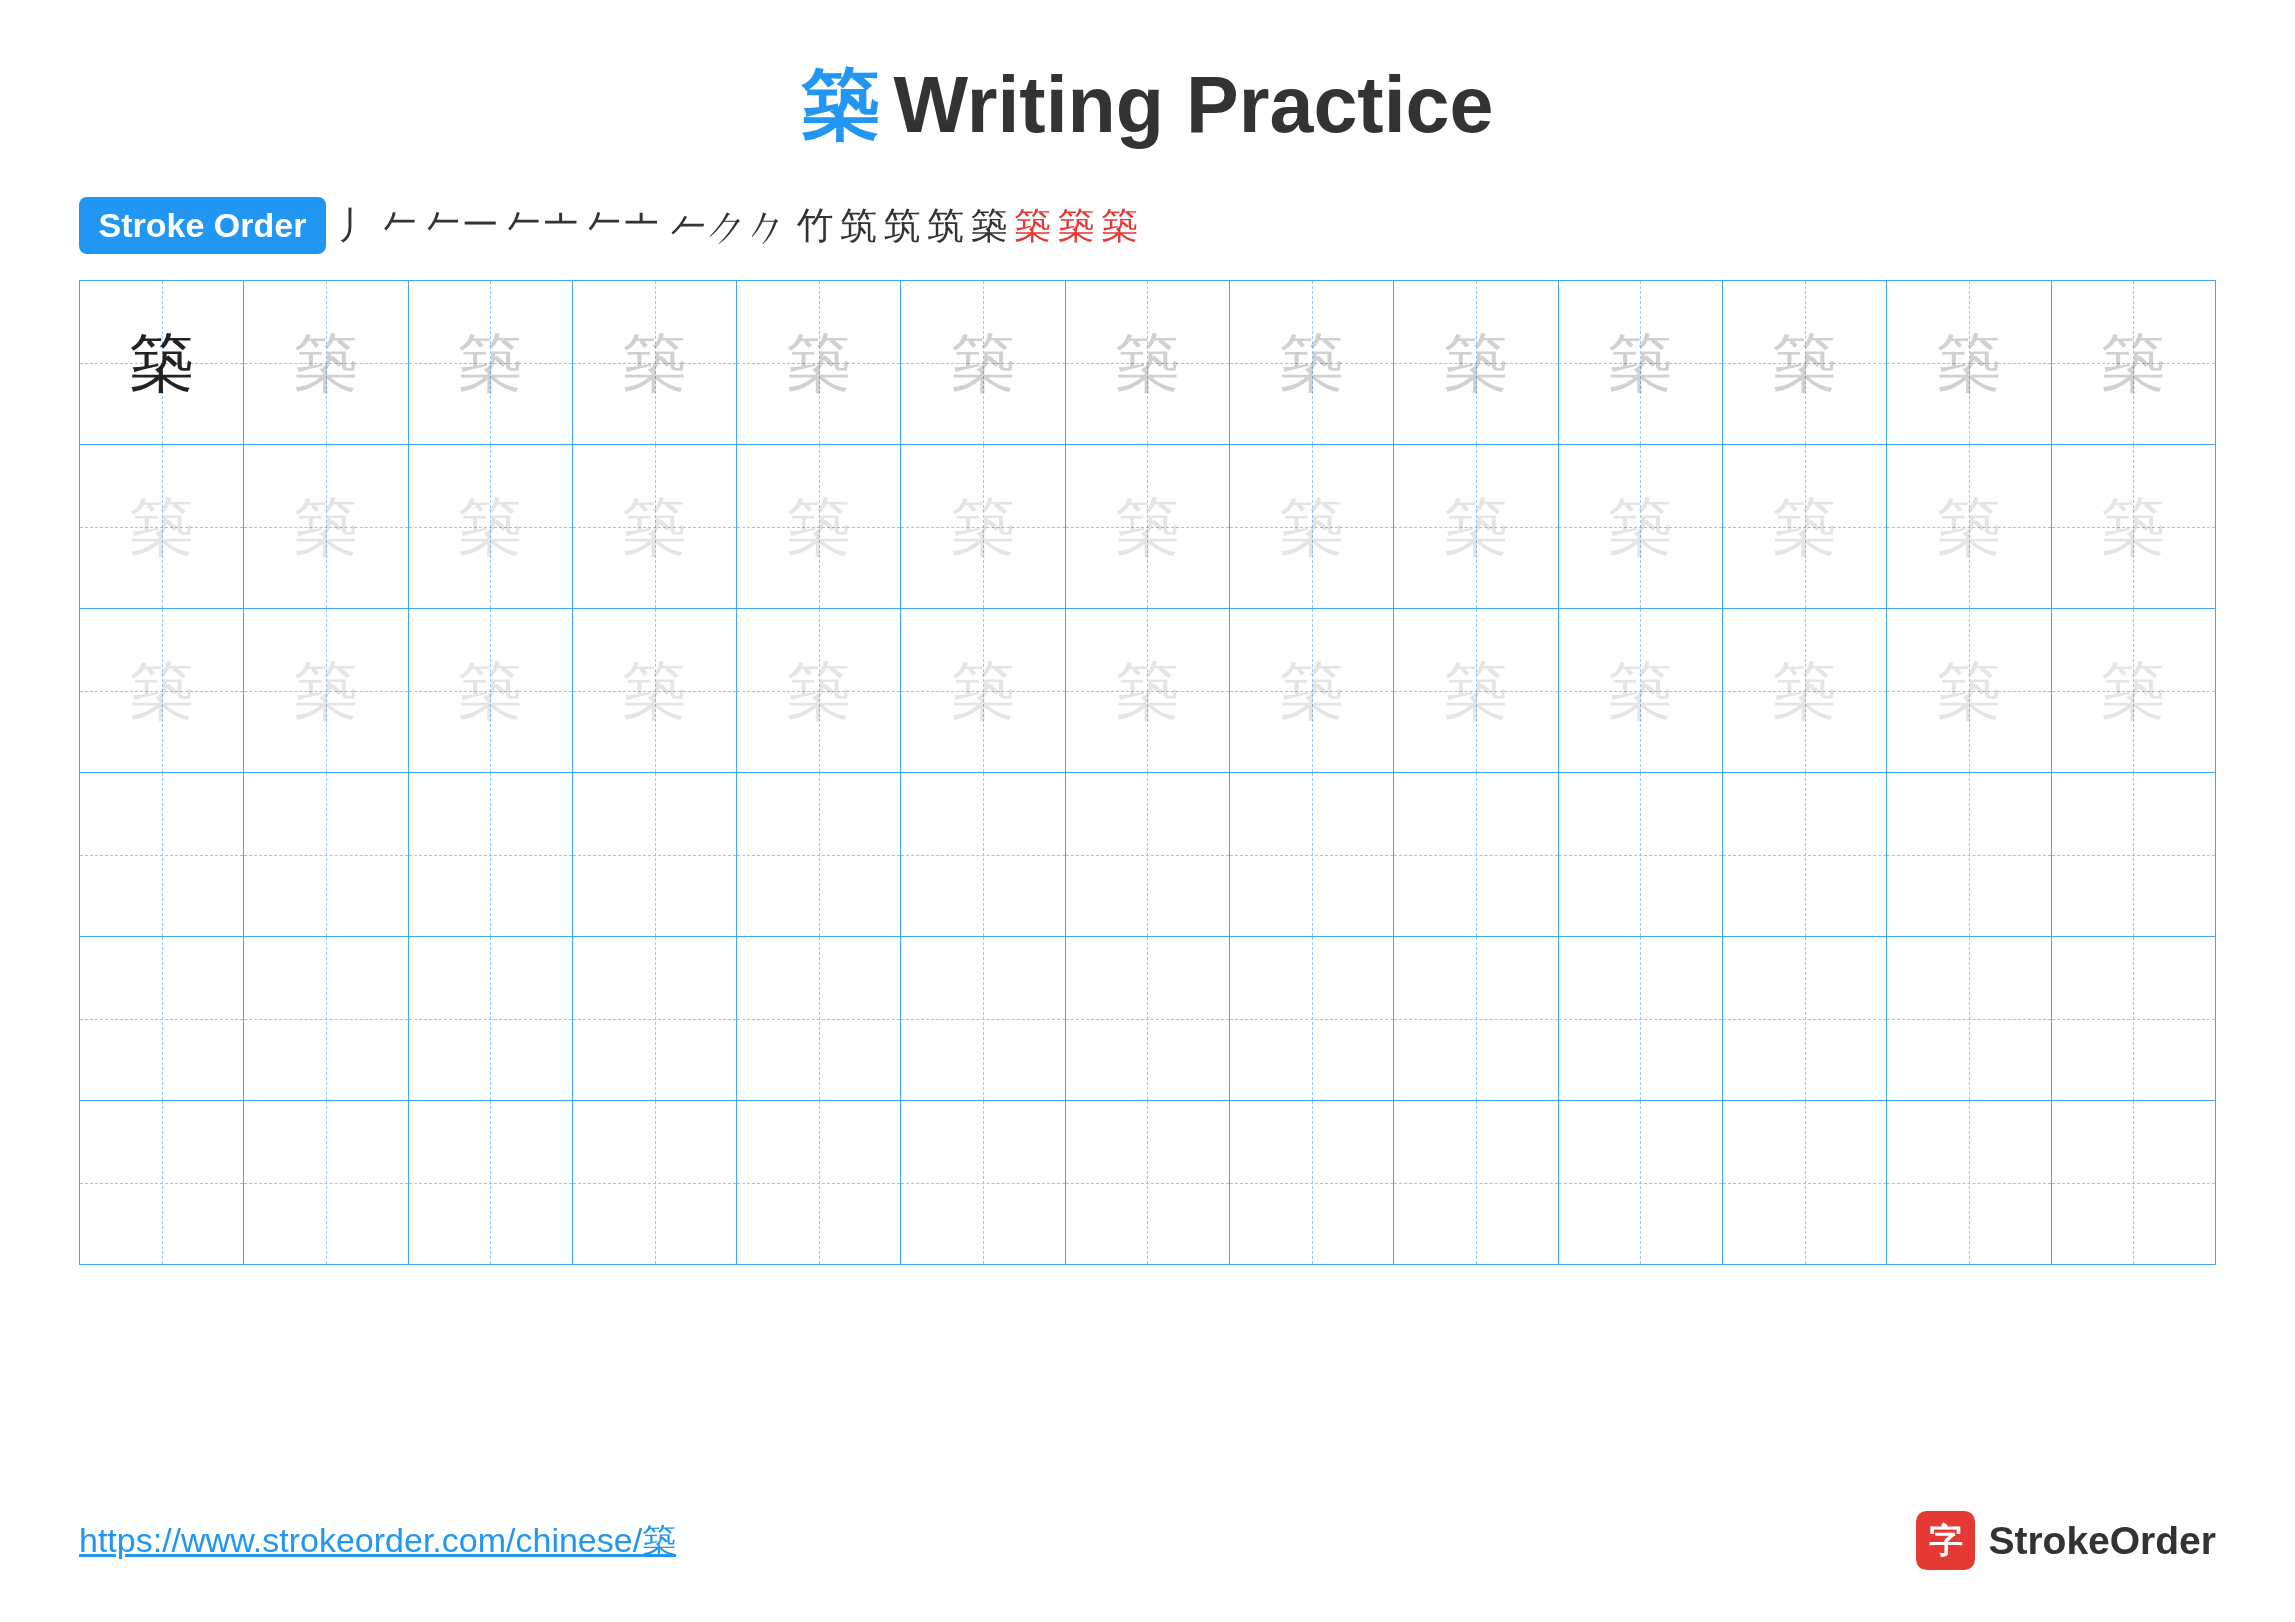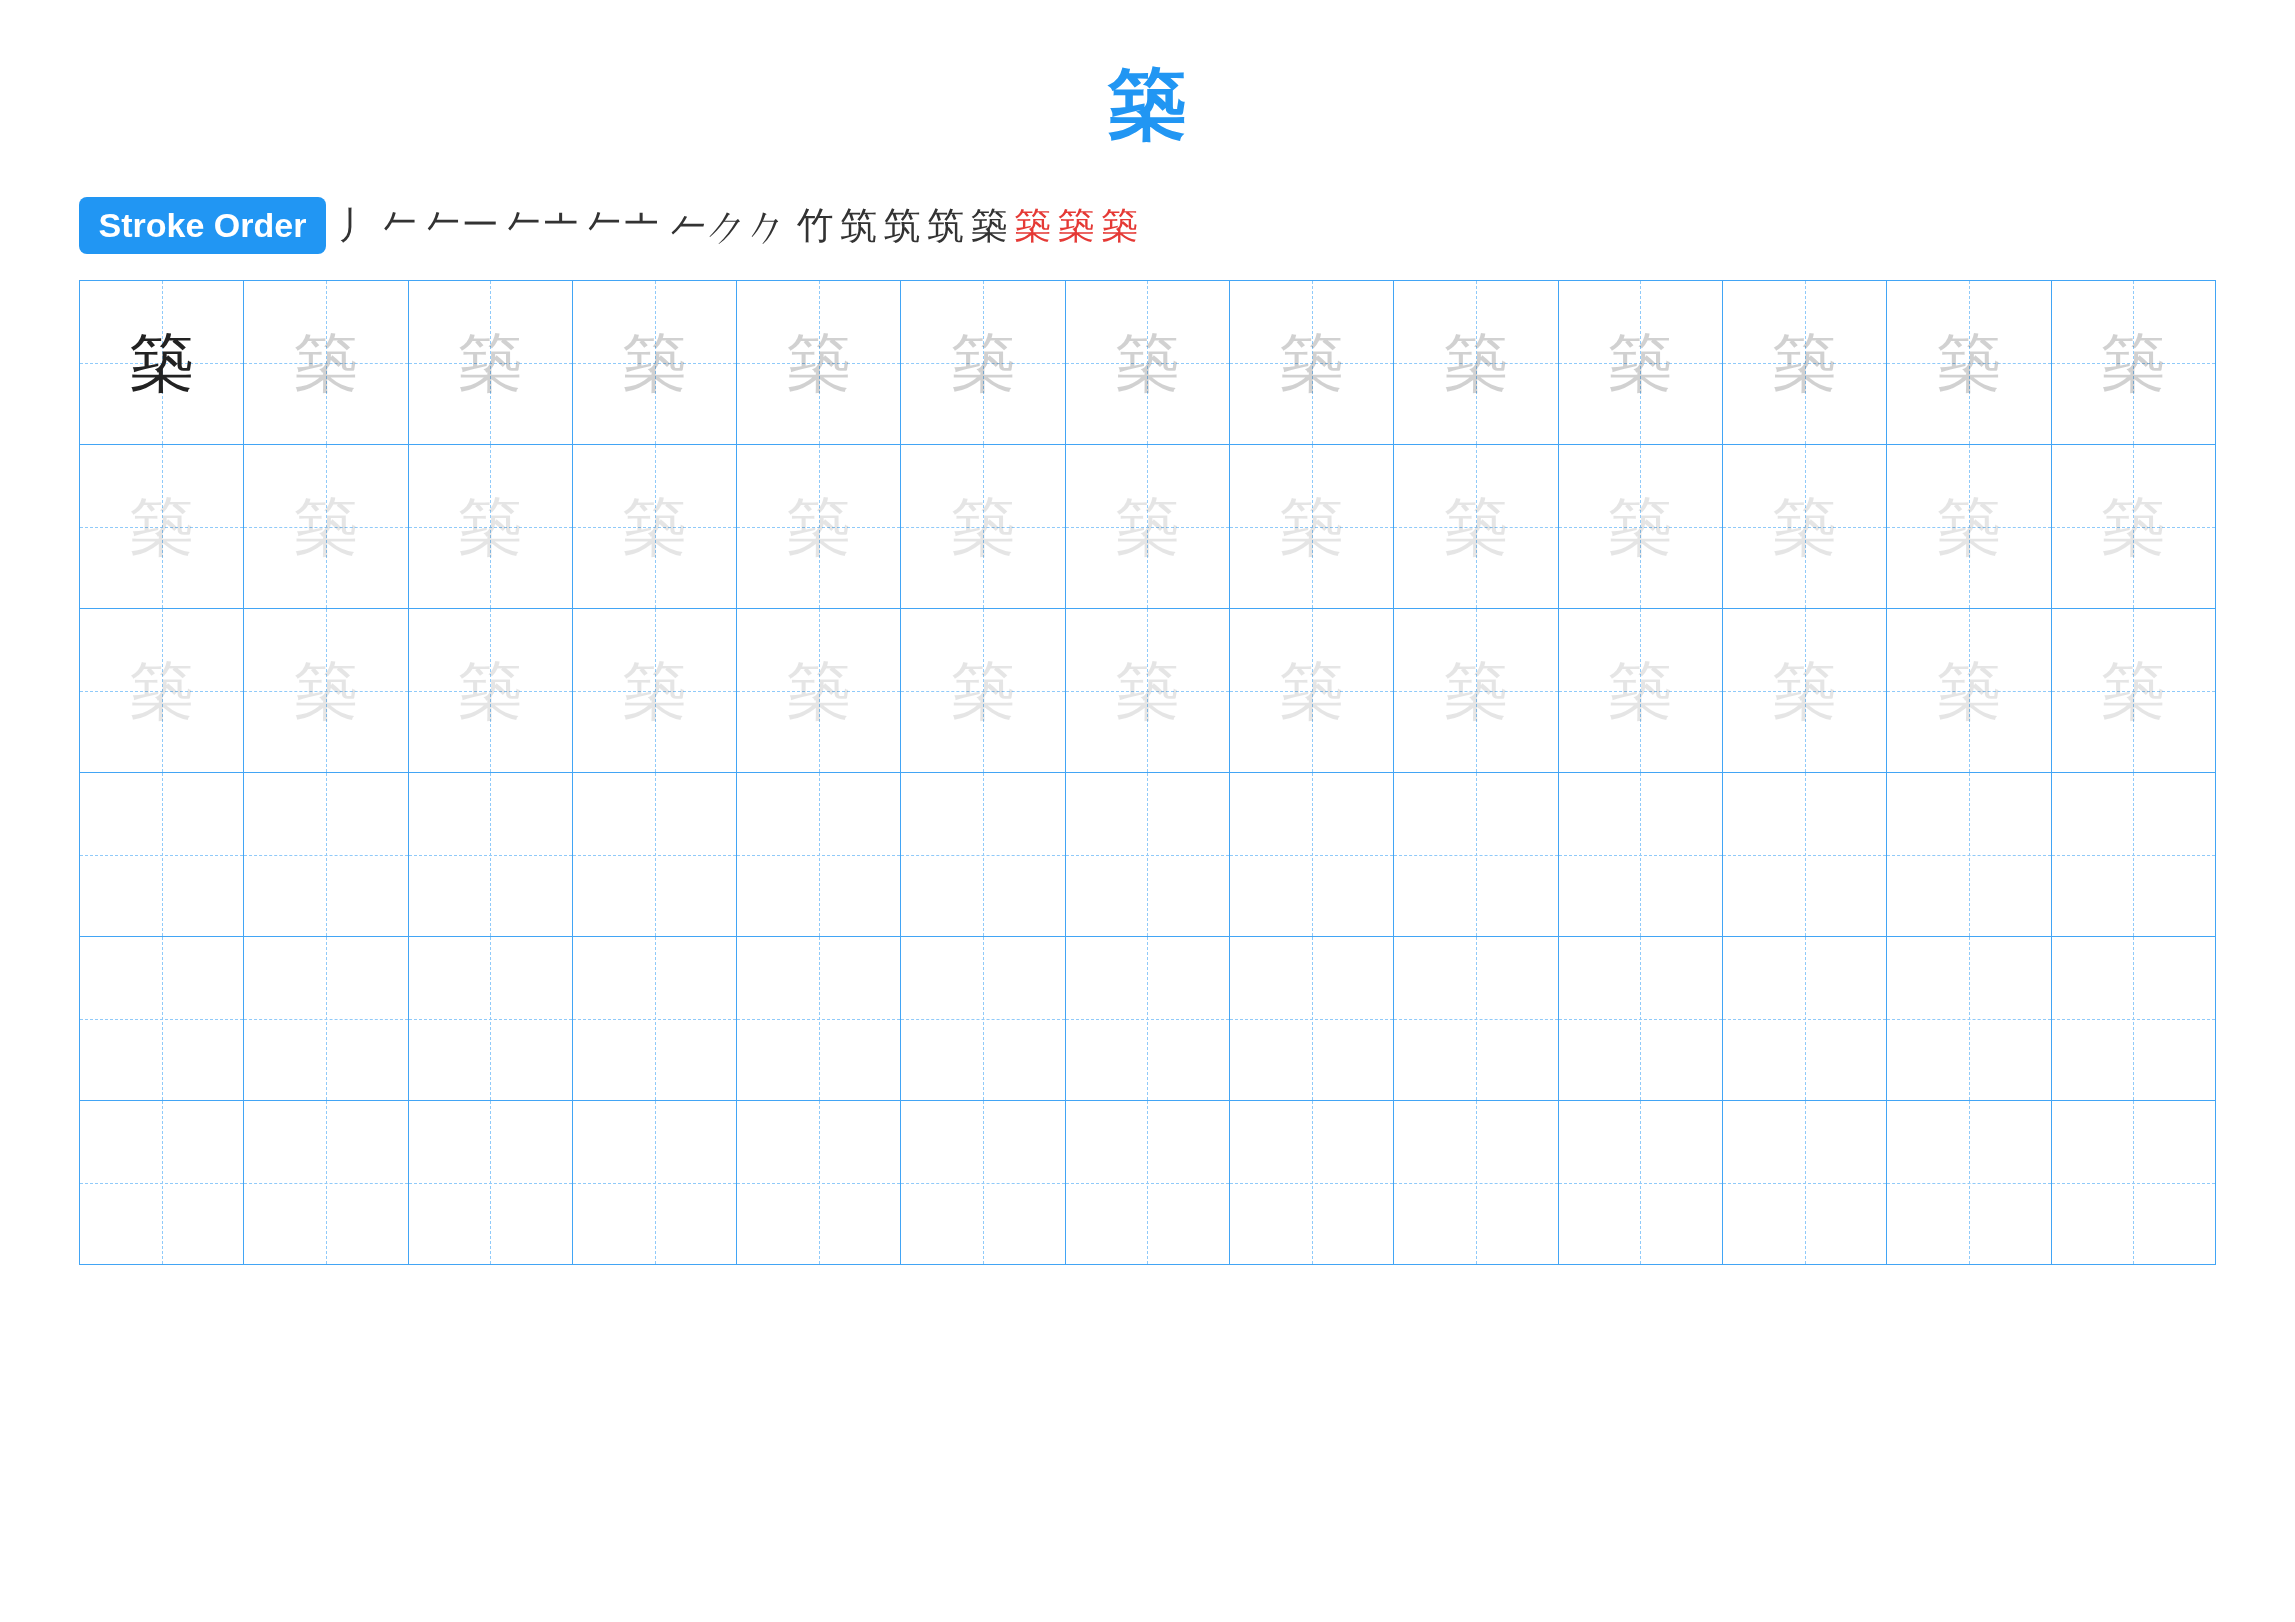--- a/index.html
+++ b/index.html
@@ -178,20 +178,21 @@
       color: #333;
     }
   </style>
 </head>
 <body>
 
 <div class="page">
 
   <div class="title">
     <span class="title-char">築</span>
+    <span class="title-text">Writing Practice</span>
   </div>
 
   <div class="stroke-order-row">
     <div class="stroke-order-badge">Stroke Order</div>
     <div class="stroke-steps">
 
       <span class="stroke-step" style="font-size:37px;">丿</span>
       <span class="stroke-step" style="font-size:37px;">𠂉</span>
       <span class="stroke-step" style="font-size:37px;">𠂉一</span>
       <span class="stroke-step" style="font-size:37px; font-family: serif;">𠂉亠</span>
@@ -304,15 +305,24 @@
       <td class="empty-cell" style="height: 164px;"></td>
       <td class="empty-cell" style="height: 164px;"></td>
       <td class="empty-cell" style="height: 164px;"></td>
       <td class="empty-cell" style="height: 164px;"></td>
       <td class="empty-cell" style="height: 164px;"></td>
       <td class="empty-cell" style="height: 164px;"></td>
     </tr>
   </tbody>
     </table>
 
+  <div class="footer">
+    <a class="footer-url" href="#">https://www.strokeorder.com/chinese/築</a>
+    <div class="footer-brand">
+      <div class="footer-logo">
+        <span>字</span>
+      </div>
+      <span class="footer-brand-text">StrokeOrder</span>
+    </div>
+  </div>
 
 </div>
 
 
 </body></html>

